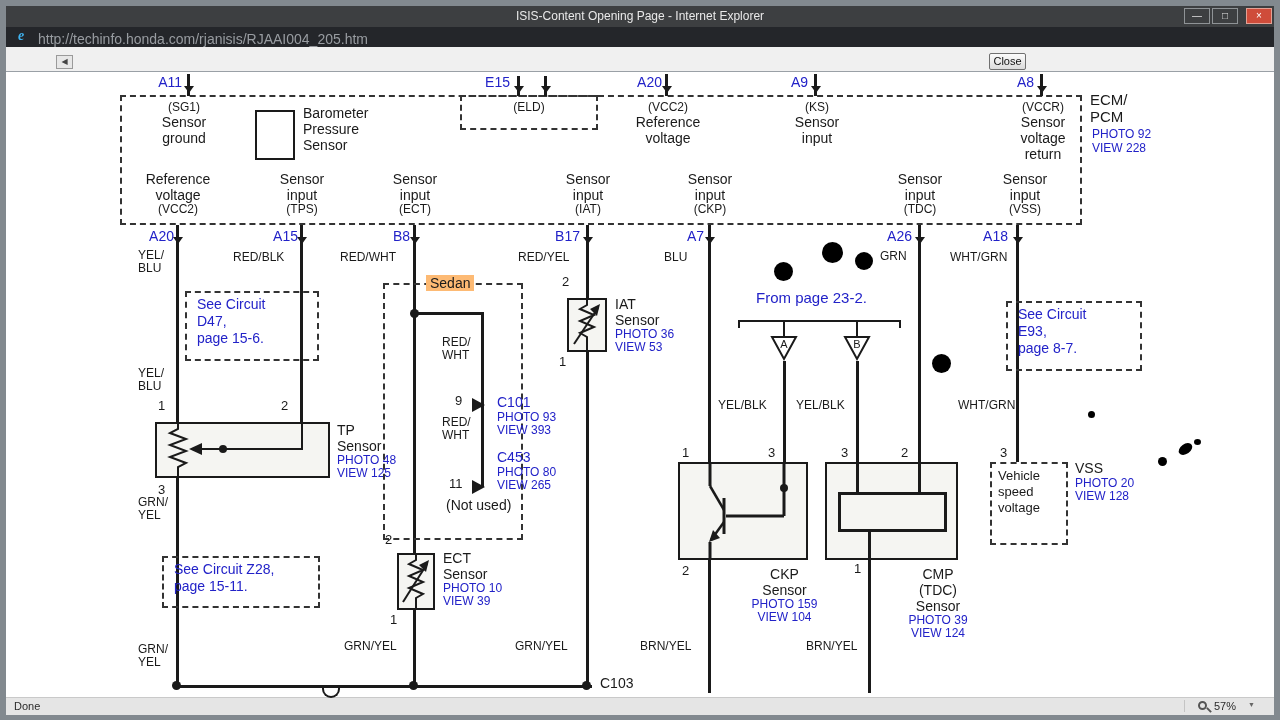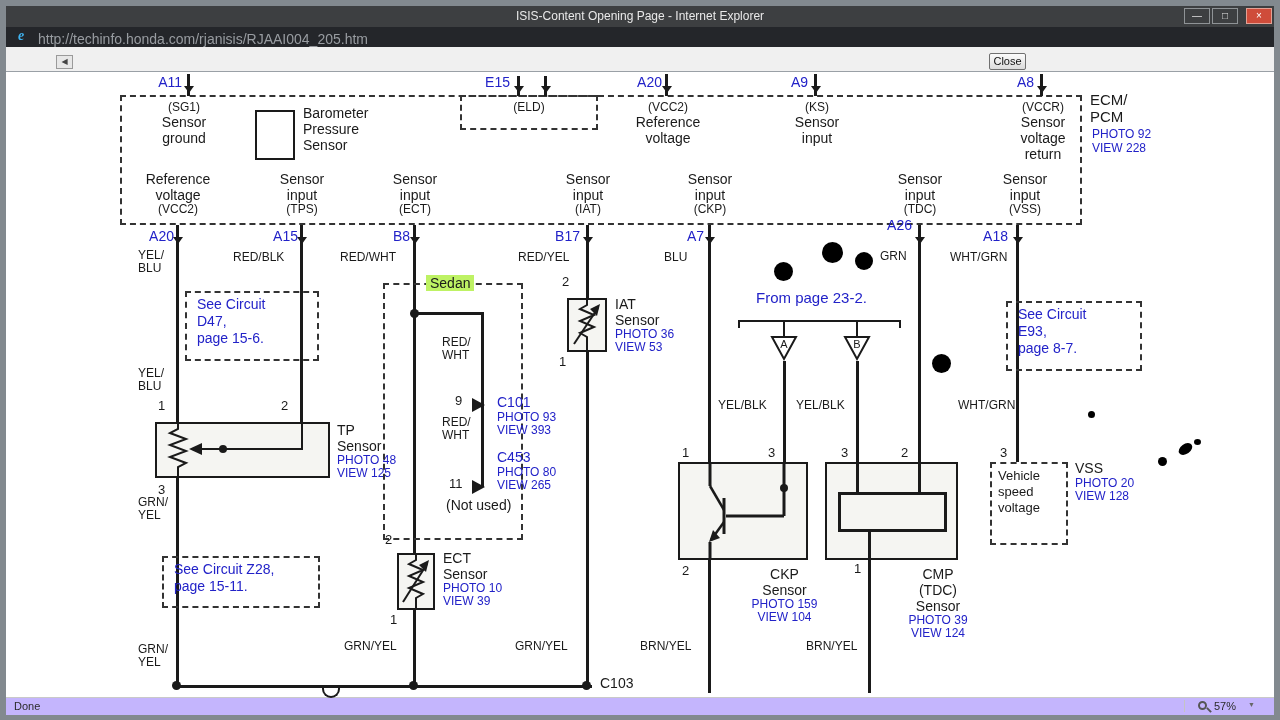--- a/index.html
+++ b/index.html
@@ -13,21 +13,21 @@
 .winbtn.red{background:#cf4c3a;border-color:#e2a195;color:#fff}
 #addrbar{position:absolute;left:6px;top:27px;width:1268px;height:20px;background:#24262a}
 #ielogo{position:absolute;left:12px;top:1px;color:#3fb2ef;font:italic bold 14px "Liberation Serif",serif}
 #url{position:absolute;left:32px;top:4px;color:#989ca1;font-size:14px}
 #toolbar{position:absolute;left:6px;top:47px;width:1268px;height:25px;background:#f0f0f0;border-bottom:1px solid #9aa0a6}
 #backbtn{position:absolute;left:50px;top:8px;width:17px;height:14px;background:#e7e7e7;border:1px solid #9a9a9a;
   font-size:8px;line-height:12px;text-align:center;color:#444}
 #closebtn{position:absolute;left:983px;top:6px;width:37px;height:17px;background:linear-gradient(#fbfbfb,#dcdcdc);
   border:1px solid #707070;border-radius:2px;font-size:11px;line-height:15px;text-align:center;color:#111}
 #content{position:absolute;left:6px;top:72px;width:1268px;height:625px;background:#fff}
-#statusbar{position:absolute;left:6px;top:697px;width:1268px;height:18px;background:#c4b5fd;
+#statusbar{position:absolute;left:6px;top:697px;width:1268px;height:18px;background:#e5e5e5;
   border-top:1px solid #c9c9c9;font-size:11px;color:#2b2b2b}
 .mag{position:absolute;width:9px;height:9px;border:2px solid #555;border-radius:50%}
 .mag::after{content:"";position:absolute;left:6px;top:6px;width:6px;height:2px;background:#555;transform:rotate(45deg)}
 
 #diagram{position:absolute;left:0;top:0;width:1280px;height:720px}
 .lbl{position:absolute;white-space:nowrap}
 .ln{display:block}
 .blk{color:#1a1a1a}
 .blue{color:#2222c8}
 .t12{font-size:12px;line-height:13px}
@@ -181,21 +181,21 @@
   <div class="chev" style="left:297px;top:237px"></div>
   <div class="lbl t14 blue rt" style="left:374px;top:228px;width:36px">B8</div>
   <div class="wv" style="left:413px;top:225px;height:22px"></div>
   <div class="chev" style="left:410px;top:237px"></div>
   <div class="lbl t14 blue rt" style="left:544px;top:228px;width:36px">B17</div>
   <div class="wv" style="left:586px;top:225px;height:22px"></div>
   <div class="chev" style="left:583px;top:237px"></div>
   <div class="lbl t14 blue rt" style="left:668px;top:228px;width:36px">A7</div>
   <div class="wv" style="left:708px;top:225px;height:22px"></div>
   <div class="chev" style="left:705px;top:237px"></div>
-  <div class="lbl t14 blue rt" style="left:876px;top:217px;width:36px">A26</div>
+  <div class="lbl t14 blue rt" style="left:876px;top:228px;width:36px">A26</div>
   <div class="wv" style="left:918px;top:225px;height:22px"></div>
   <div class="chev" style="left:915px;top:237px"></div>
   <div class="lbl t14 blue rt" style="left:972px;top:228px;width:36px">A18</div>
   <div class="wv" style="left:1016px;top:225px;height:22px"></div>
   <div class="chev" style="left:1013px;top:237px"></div>
 
   <div class="lbl t12 blk" style="left:138px;top:249px">
     <span class="ln">YEL/</span>
     <span class="ln">BLU</span>
   </div>
@@ -265,21 +265,21 @@
     <circle cx="66" cy="25" r="4" fill="#1a1a1a"></circle>
   </svg>
   <div class="lbl blk t14" style="left:337px;top:422px">
     <span class="ln">TP</span>
     <span class="ln">Sensor</span>
     <span class="ln t12 blue">PHOTO 48</span>
     <span class="ln t12 blue">VIEW 125</span>
   </div>
 
   <div class="dashbox" style="left:383px;top:283px;width:140px;height:257px"></div>
-  <div class="lbl blk t14" style="left:426px;top:275px;background:#bef264;padding:0 4px">Sedan</div>
+  <div class="lbl blk t14" style="left:426px;top:275px;background:#fdba74;padding:0 4px">Sedan</div>
   <div class="dot" style="left:410px;top:309px"></div>
   <div class="wh" style="left:415px;top:312px;width:68px"></div>
   <div class="wv" style="left:481px;top:312px;height:175px"></div>
   <div class="lbl t12 blk" style="left:442px;top:336px">
     <span class="ln">RED/</span>
     <span class="ln">WHT</span>
   </div>
   <div class="lbl t13 blk" style="left:455px;top:394px">9</div>
   <div class="rarrow" style="left:472px;top:398px"></div>
   <div class="lbl blue t14 lh18" style="left:497px;top:393px">

